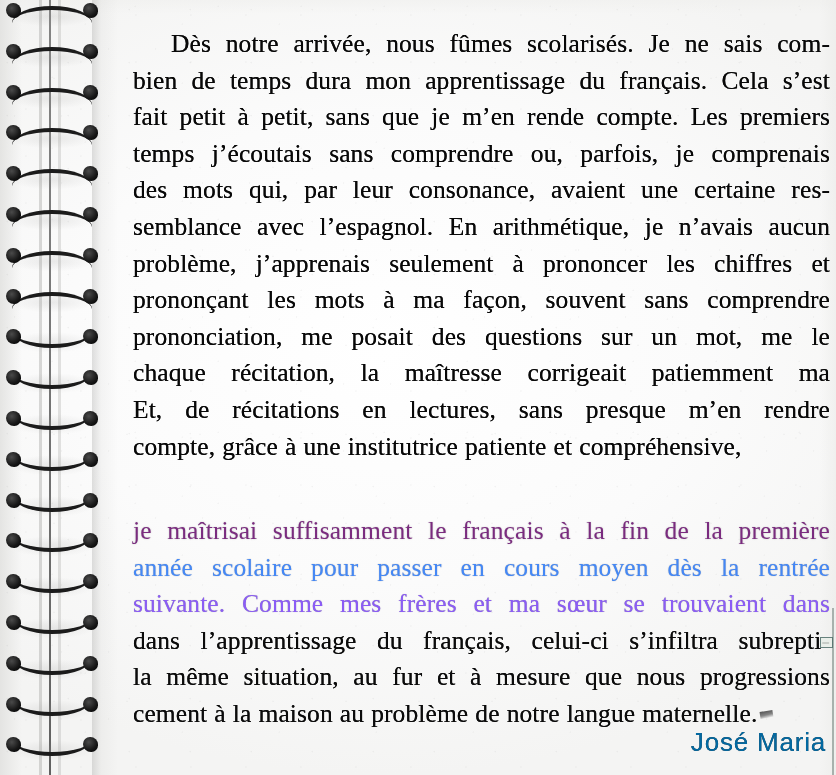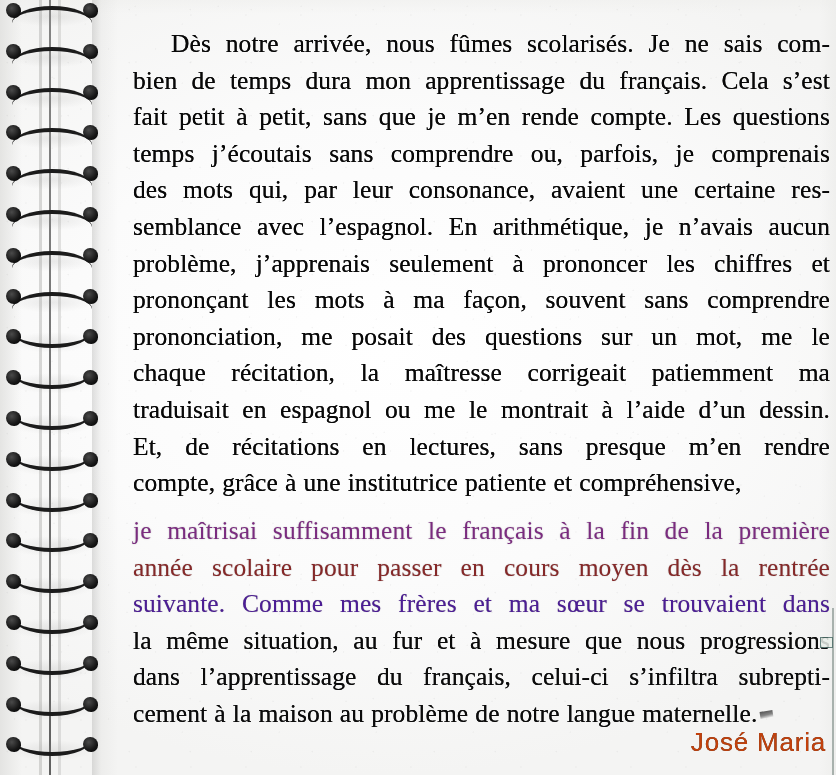--- a/index.html
+++ b/index.html
@@ -150,42 +150,42 @@
   #block-one p{
     color:#080808;
     text-shadow:0 0 .45px rgba(0,0,0,.85);
   }
   #block-one .line{ display:block; }
 
   
   #block-two{ top:513px; }
   #block-two .line{ display:block; }
   #block-two .line.fade1{ color:#701a75; text-shadow:0 0 1.4px rgba(150,150,150,.75); opacity:.92; }
-  #block-two .line.fade2{ color:#7f1d1d; text-shadow:0 0 1.1px rgba(130,130,130,.7); opacity:.95; }
-  #block-two .line.fade3{ color:#4c1d95; text-shadow:0 0 .7px rgba(80,80,80,.6); }
+  #block-two .line.fade2{ color:#3b82f6; text-shadow:0 0 1.1px rgba(130,130,130,.7); opacity:.95; }
+  #block-two .line.fade3{ color:#8b5cf6; text-shadow:0 0 .7px rgba(80,80,80,.6); }
   #block-two .line.solid{ color:#0b0b0b; text-shadow:0 0 .45px rgba(0,0,0,.85); }
 
   
   .line{
     text-align:justify;
     text-align-last:justify;
     white-space:pre-wrap;
   }
   .line.ragged{ text-align-last:left; }
   .line.indent{ text-indent:38px; }
 
   
   .signature{
     position:absolute;
     right:4px;
     top:727px;
     font-family:"Liberation Sans", "DejaVu Sans", sans-serif;
     font-size:26px;
     letter-spacing:.8px;
-    color:#c2410c;
+    color:#0369a1;
     text-shadow:0 0 .4px rgba(0,0,0,.8);
     white-space:nowrap;
   }
   
   .sig-artifact{
     position:absolute;
     right:57px;
     top:711px;
     width:13px; height:7px;
     background:linear-gradient(175deg, #2b2b2b 0%, #6a6a6a 55%, rgba(200,200,200,0) 100%);
@@ -342,41 +342,40 @@
         </div>
       </div>
   </div>
 
   <div class="content">
 
     <div class="block" id="block-one">
       <p>
           <span class="line indent">Dès notre arrivée, nous fûmes scolarisés. Je ne sais com-</span>
           <span class="line">bien de temps dura mon apprentissage du français. Cela s’est</span>
-          <span class="line">fait petit à petit, sans que je m’en rende compte. Les questions</span>
+          <span class="line">fait petit à petit, sans que je m’en rende compte. Les premiers</span>
           <span class="line">temps j’écoutais sans comprendre ou, parfois, je comprenais</span>
           <span class="line">des mots qui, par leur consonance, avaient une certaine res-</span>
           <span class="line">semblance avec l’espagnol. En arithmétique, je n’avais aucun</span>
           <span class="line">problème, j’apprenais seulement à prononcer les chiffres et</span>
           <span class="line">prononçant les mots à ma façon, souvent sans comprendre</span>
           <span class="line">prononciation, me posait des questions sur un mot, me le</span>
           <span class="line">chaque récitation, la maîtresse corrigeait patiemment ma</span>
-          <span class="line">traduisait en espagnol ou me le montrait à l’aide d’un dessin.</span>
           <span class="line">Et, de récitations en lectures, sans presque m’en rendre</span>
           <span class="line ragged">compte, grâce à une institutrice patiente et compréhensive,</span>
         </p>
     </div>
 
     <div class="block" id="block-two">
       <p>
           <span class="line fade1">je maîtrisai suffisamment le français à la fin de la première</span>
           <span class="line fade2">année scolaire pour passer en cours moyen dès la rentrée</span>
           <span class="line fade3">suivante. Comme mes frères et ma sœur se trouvaient dans</span>
+          <span class="line solid">dans l’apprentissage du français, celui-ci s’infiltra subrepti-</span>
           <span class="line solid">la même situation, au fur et à mesure que nous progressions</span>
-          <span class="line solid">dans l’apprentissage du français, celui-ci s’infiltra subrepti-</span>
           <span class="line ragged solid">cement à la maison au problème de notre langue maternelle.</span>
         </p>
     </div>
 
     <div class="sig-artifact"></div>
     <div class="signature">José Maria</div>
   </div>
 
   <div class="edge-rule"></div>
   <div class="edge-artifact"></div>

